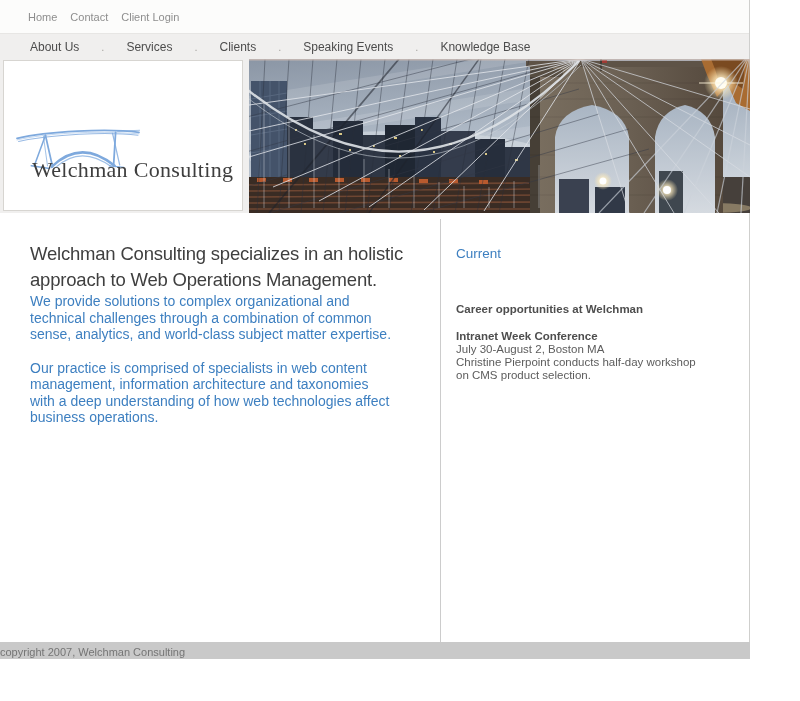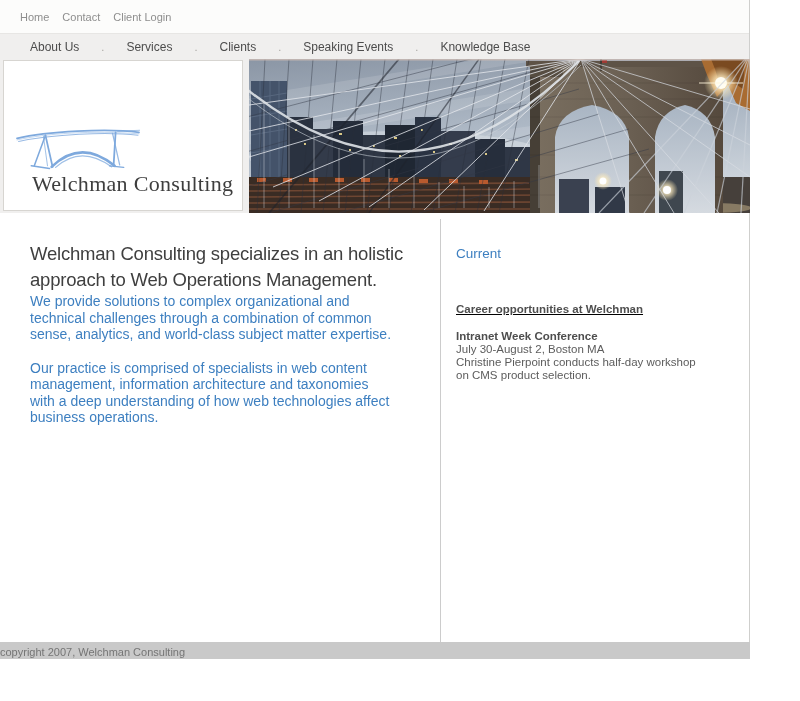--- a/index.html
+++ b/index.html
@@ -6,42 +6,42 @@
   html, body { background: #ffffff; }
   body {
     width: 800px; height: 701px; position: relative; overflow: hidden;
     font-family: "Liberation Sans", sans-serif;
   }
   .page-top { position: absolute; left: 0; top: 0; width: 750px; border-right: 1px solid #cfcfcd; }
 
   
   .utilnav {
     height: 33px; background: #fcfcfb; display: flex; align-items: center;
-    padding-left: 20px; column-gap: 13px; font-size: 11px; color: #8e8e8e;
+    padding-left: 28px; column-gap: 13px; font-size: 11px; color: #8e8e8e;
   }
   .utilnav .uitem { cursor: pointer; }
 
   
   .mainnav {
     height: 26px; background: #f0efee; border-top: 1px solid #e7e6e4;
     display: flex; align-items: center; padding-left: 30px; column-gap: 22px;
     font-size: 12px; color: #4c4c4c;
   }
   .mainnav .nitem { cursor: pointer; }
   .mainnav .nsep { color: #a9a7a3; font-size: 11px; }
 
   
   .brandrow { height: 154px; background: #f0efee; position: relative; }
   .logobox {
     position: absolute; left: 3px; top: 1px; width: 240px; height: 151px;
     background: #ffffff; border: 1px solid #d7d5d1; cursor: pointer;
   }
   .bridge-svg { position: absolute; left: 12px; top: 57px; width: 124px; height: 53px; }
   .wordmark {
-    position: absolute; left: 28px; top: 110px; font-family: "Liberation Serif", serif;
+    position: absolute; left: 28px; top: 96px; font-family: "Liberation Serif", serif;
     font-size: 22px; color: #3e3e3e; letter-spacing: 0.3px; white-space: nowrap;
   }
   .photo { position: absolute; left: 249px; top: 0; width: 501px; height: 154px; }
   .photo svg { display: block; width: 100%; height: 100%; }
 
   
   .content { position: relative; background: #ffffff; height: 429px; }
   .vdivider { position: absolute; left: 440px; top: 6px; bottom: 0; width: 1px; background: #cccccc; }
 
   .leftcol { position: absolute; left: 30px; top: 28px; width: 406px; }
@@ -324,21 +324,21 @@
         <div class="tline">Our practice is comprised of specialists in web content</div>
         <div class="tline">management, information architecture and taxonomies</div>
         <div class="tline">with a deep understanding of how web technologies affect</div>
         <div class="tline">business operations.</div>
       </div>
     </div>
 
     <div class="rightcol">
       <div class="current-heading">Current</div>
 
-      <div class="news-item" style="margin-bottom:13px;text-decoration:underline;">
+      <div class="news-item" style="margin-bottom:13px;">
         <div class="news-title">Career opportunities at Welchman</div>
       </div>
 
       <div class="news-item">
         <div class="news-title">Intranet Week Conference</div>
         <div class="news-line">July 30-August 2, Boston MA</div>
         <div class="news-line">Christine Pierpoint conducts half-day workshop</div>
         <div class="news-line">on CMS product selection.</div>
       </div>
     </div>

